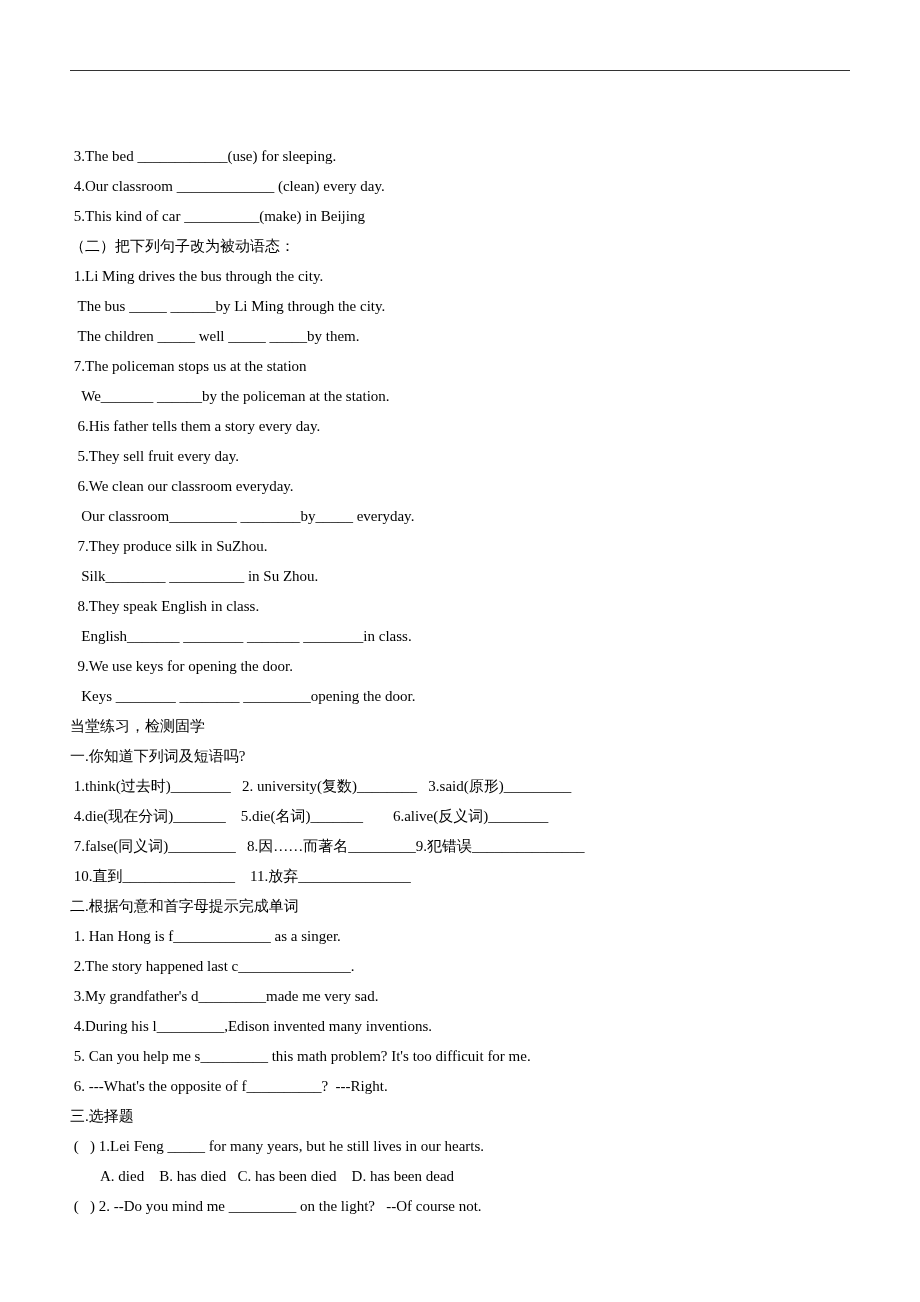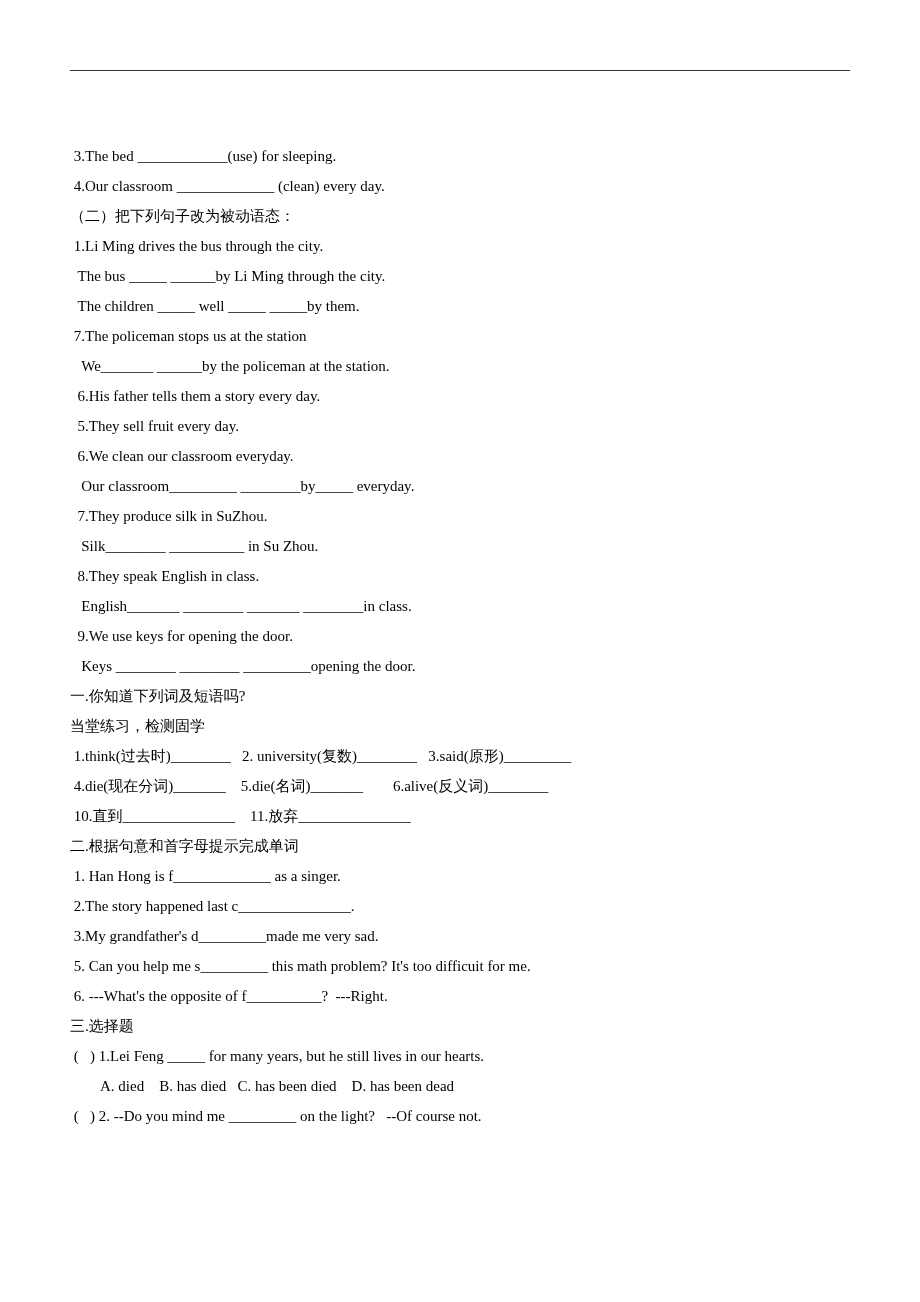--- a/index.html
+++ b/index.html
@@ -29,50 +29,53 @@
 </style>
 </head>
 <body>
 
 <div class="page">
 
   <div class="top-rule"></div>
 
   <div class="line mono"> 3.The bed ____________(use) for sleeping.</div>
   <div class="line mono"> 4.Our classroom _____________ (clean) every day.</div>
+  <div class="line mono"> 5.This kind of car __________(make) in Beijing</div>
 
   <div class="line">（二）把下列句子改为被动语态：</div>
 
   <div class="line mono"> 1.Li Ming drives the bus through the city.</div>
   <div class="line mono">  The bus _____ ______by Li Ming through the city.</div>
   <div class="line mono">  The children _____ well _____ _____by them.</div>
   <div class="line mono"> 7.The policeman stops us at the station</div>
   <div class="line mono">   We_______ ______by the policeman at the station.</div>
   <div class="line mono">  6.His father tells them a story every day.</div>
   <div class="line mono">  5.They sell fruit every day.</div>
   <div class="line mono">  6.We clean our classroom everyday.</div>
   <div class="line mono">   Our classroom_________ ________by_____ everyday.</div>
   <div class="line mono">  7.They produce silk in SuZhou.</div>
   <div class="line mono">   Silk________ __________ in Su Zhou.</div>
   <div class="line mono">  8.They speak English in class.</div>
   <div class="line mono">   English_______ ________ _______ ________in class.</div>
   <div class="line mono">  9.We use keys for opening the door.</div>
   <div class="line mono">   Keys ________ ________ _________opening the door.</div>
 
+  <div class="line">当堂练习，检测固学</div>
+
   <div class="line">一.你知道下列词及短语吗?</div>
-
-  <div class="line">当堂练习，检测固学</div>
   <div class="line mono"> 1.think(过去时)________   2. university(复数)________   3.said(原形)_________</div>
   <div class="line mono"> 4.die(现在分词)_______    5.die(名词)_______        6.alive(反义词)________</div>
+  <div class="line mono"> 7.false(同义词)_________   8.因……而著名_________9.犯错误_______________</div>
   <div class="line mono"> 10.直到_______________    11.放弃_______________</div>
 
   <div class="line">二.根据句意和首字母提示完成单词</div>
   <div class="line mono"> 1. Han Hong is f_____________ as a singer.</div>
   <div class="line mono"> 2.The story happened last c_______________.</div>
   <div class="line mono"> 3.My grandfather's d_________made me very sad.</div>
+  <div class="line mono"> 4.During his l_________,Edison invented many inventions.</div>
   <div class="line mono"> 5. Can you help me s_________ this math problem? It's too difficuit for me.</div>
   <div class="line mono"> 6. ---What's the opposite of f__________?  ---Right.</div>
 
   <div class="line">三.选择题</div>
   <div class="line mono"> (   ) 1.Lei Feng _____ for many years, but he still lives in our hearts.</div>
   <div class="line mono">        A. died    B. has died   C. has been died    D. has been dead</div>
   <div class="line mono"> (   ) 2. --Do you mind me _________ on the light?   --Of course not.</div>
 
 </div>
 

